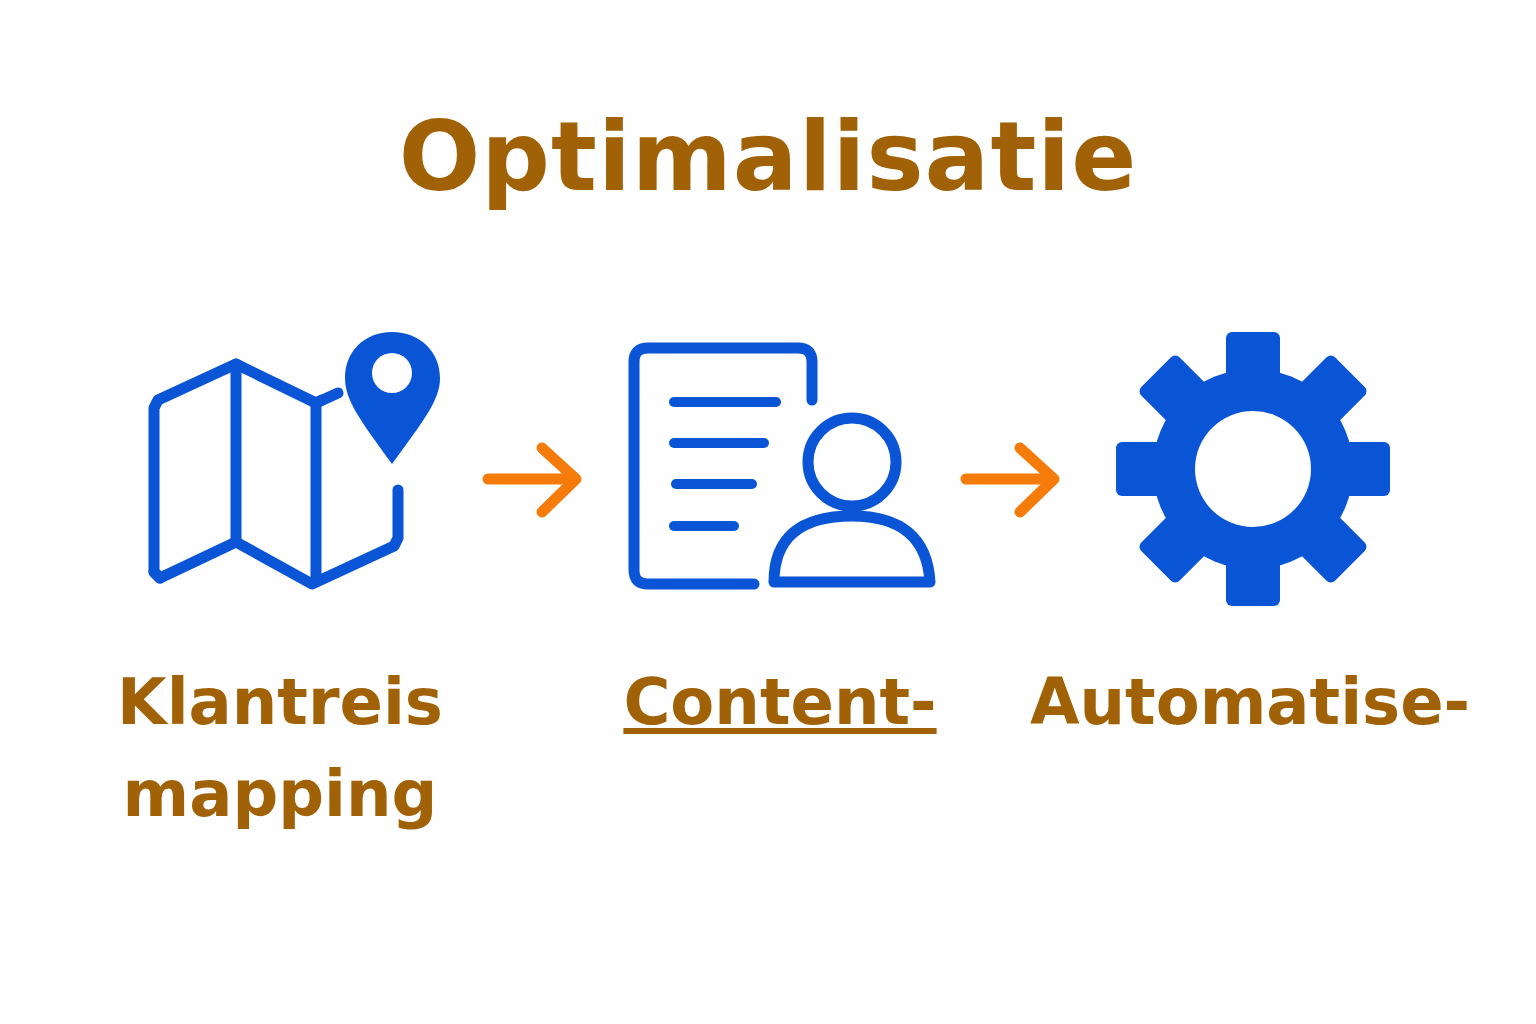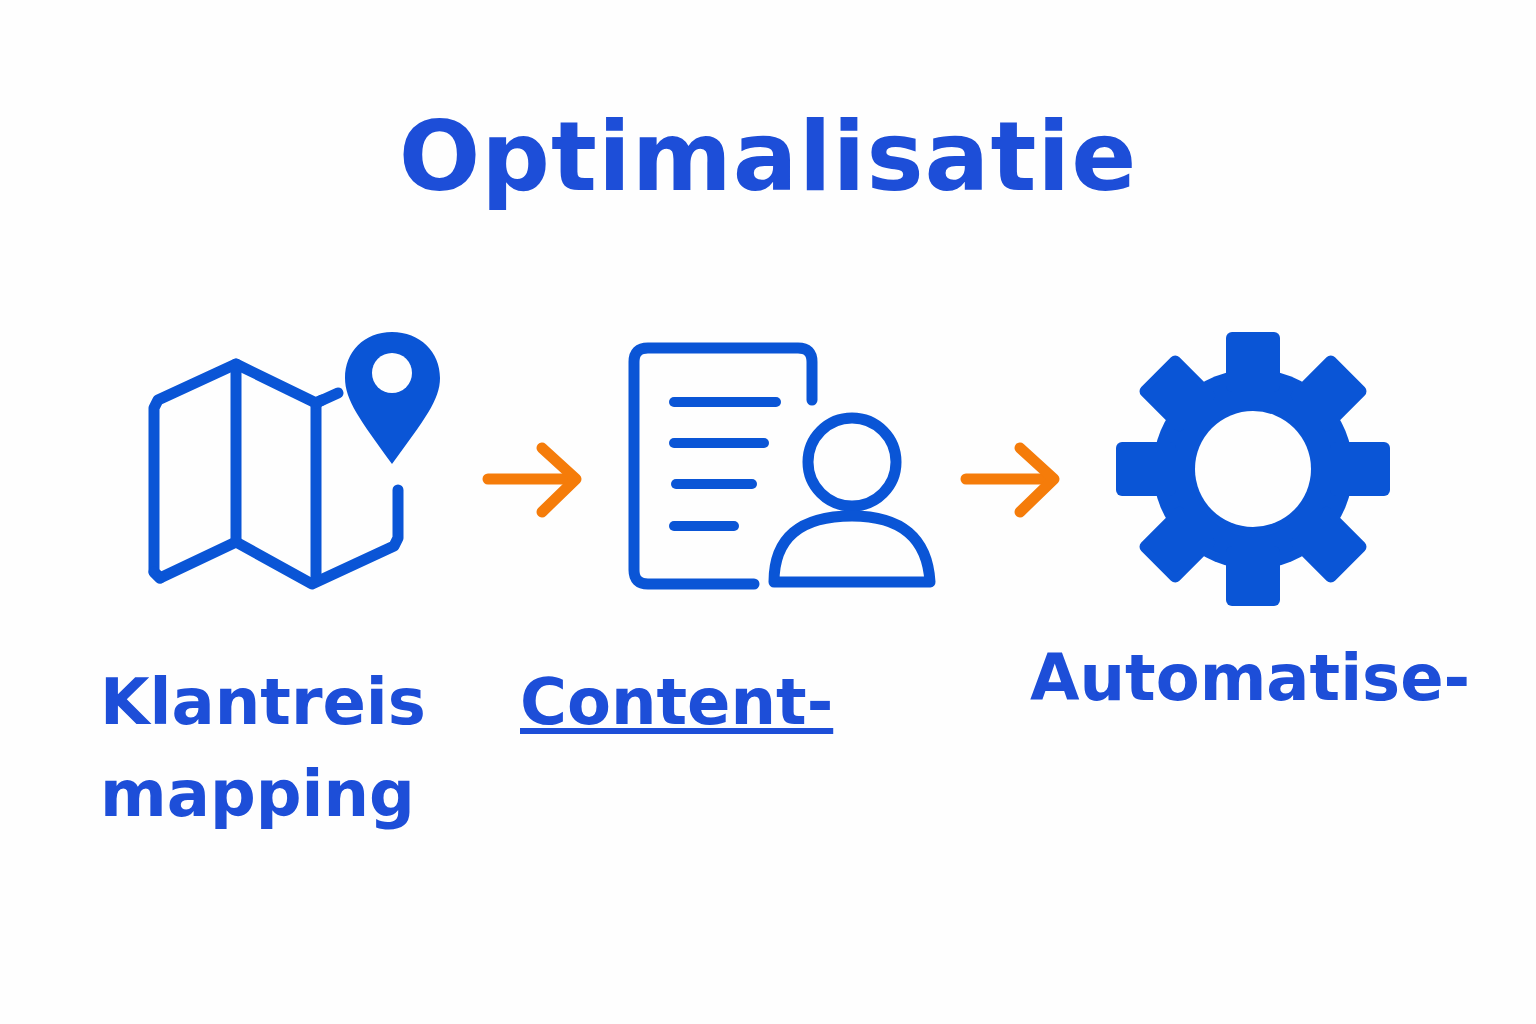--- a/index.html
+++ b/index.html
@@ -9,21 +9,21 @@
       height: 1024px;
       background: #fefefe;
       overflow: hidden;
     }
     .canvas {
       position: relative;
       width: 1536px;
       height: 1024px;
       background: #fefefe;
       font-family: "DejaVu Sans", sans-serif;
-      color: #1d4ed8;
+      color: #a16207;
     }
     .title {
       position: absolute;
       left: 0;
       top: 102px;
       width: 1536px;
       text-align: center;
       font-size: 96px;
       font-weight: bold;
       letter-spacing: 1px;
@@ -36,21 +36,21 @@
       display: block;
       width: 100%;
       height: 100%;
     }
     .arrow {
       position: absolute;
     }
     .arrow svg { display: block; width: 100%; height: 100%; }
     .label {
       position: absolute;
-      text-align: left;
+      text-align: center;
       font-size: 64px;
       font-weight: bold;
       line-height: 92px;
       letter-spacing: 0px;
     }
     .label span { display: block; }
   </style>
 </head>
 <body>
 
@@ -124,17 +124,17 @@
 
   <div class="label" style="left:100px; top:656px; width:360px;">
     <span>Klantreis</span>
     <span>mapping</span>
   </div>
 
   <div class="label" style="left:520px; top:656px; width:520px;text-decoration:underline;">
     <span>Content-</span>
   </div>
 
-  <div class="label" style="left:1030px; top:632px; width:440px;">
+  <div class="label" style="left:1030px; top:656px; width:440px;">
     <span>Automatise-</span>
   </div>
 
 </div>
 
 </body></html>

